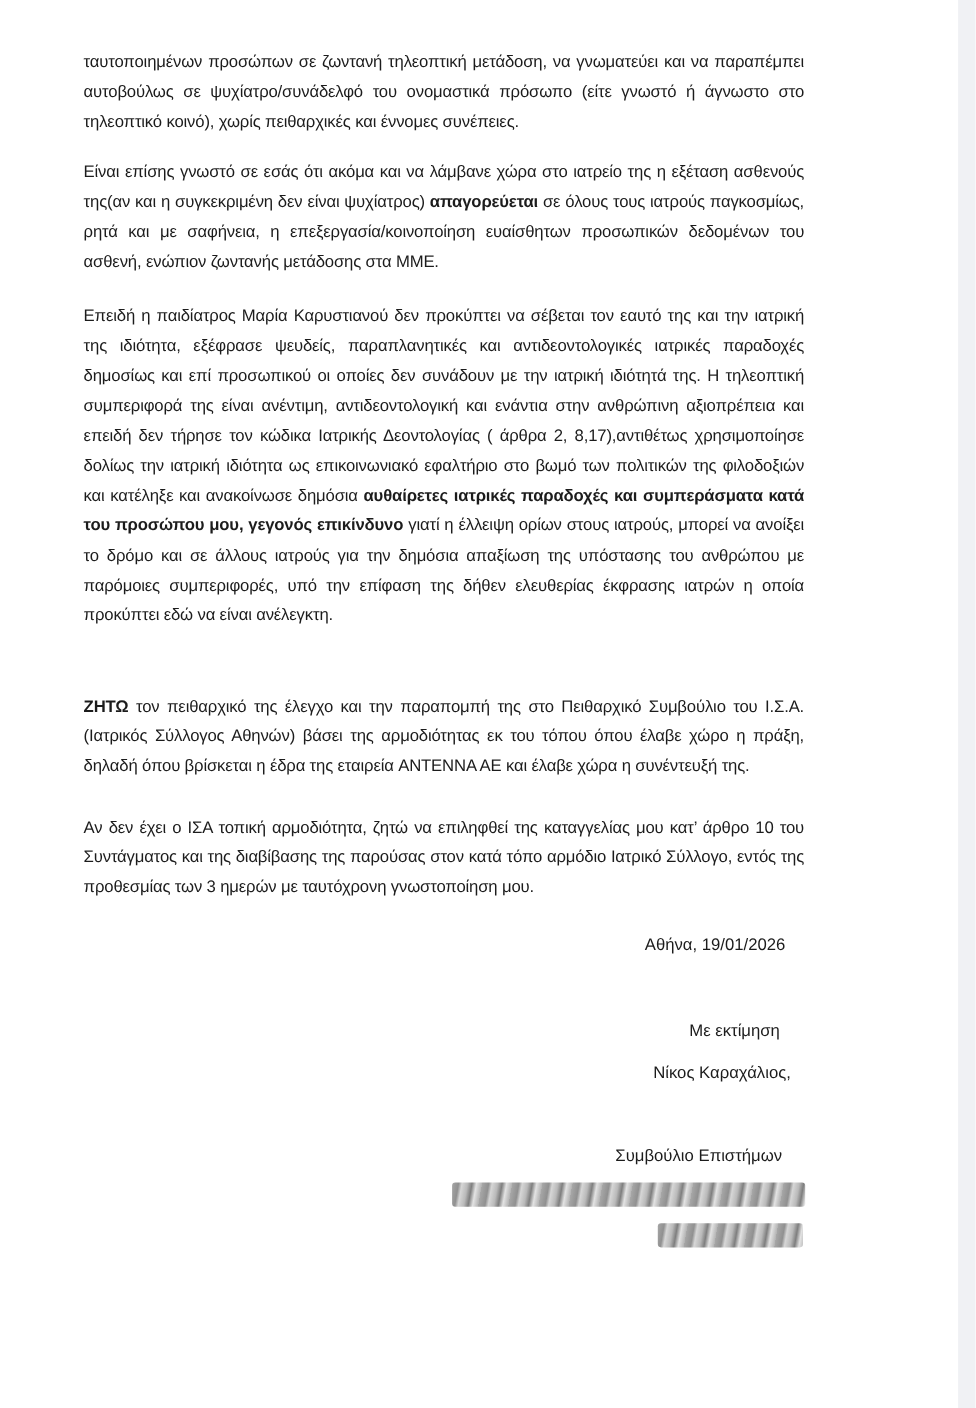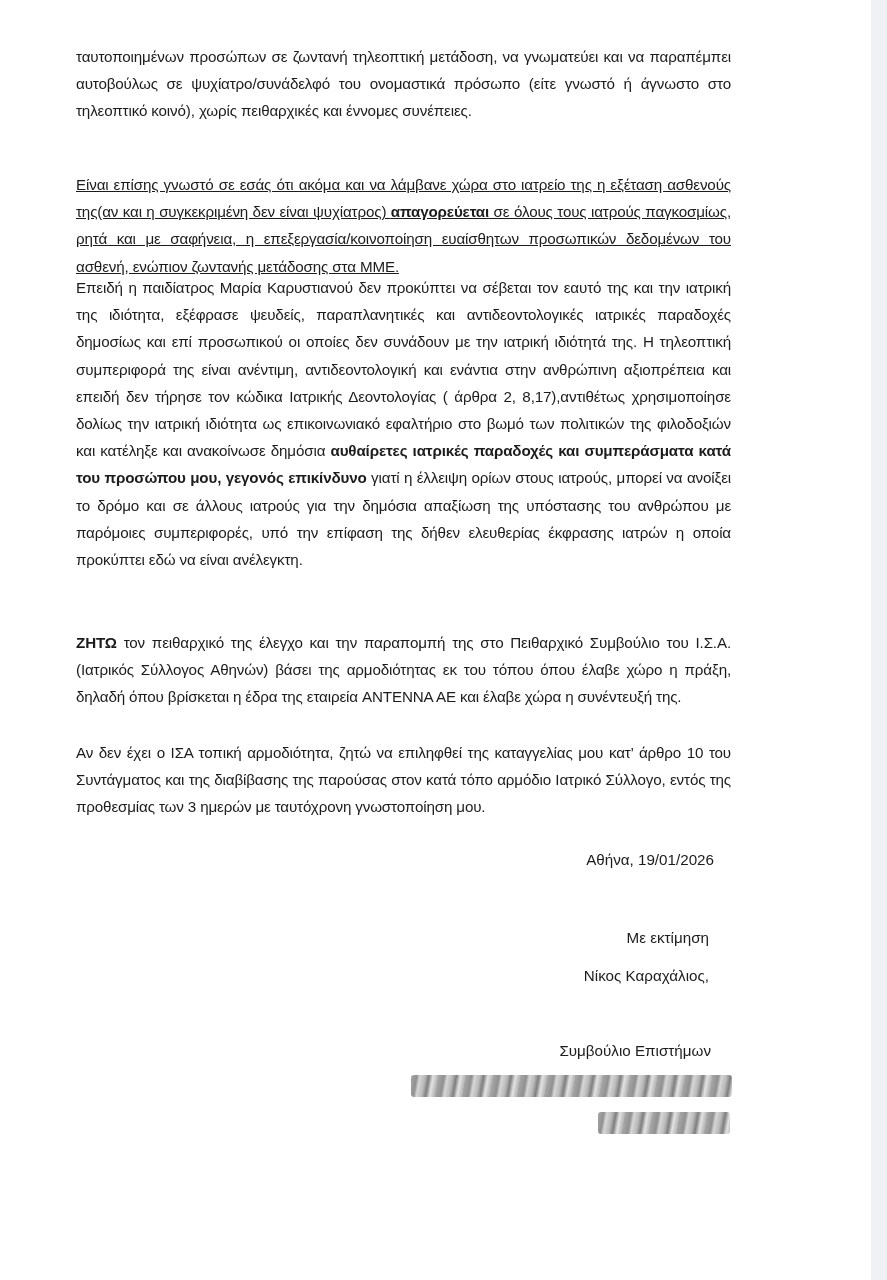--- a/index.html
+++ b/index.html
@@ -41,36 +41,36 @@
       letter-spacing: -0.15px;
     }
     .text-block p {
       margin: 0;
       text-align: justify;
     }
     .text-block b {
       font-weight: bold;
     }
     #p1 { top: 43px; }
-    #p2 { top: 171px; text-decoration: underline; }
+    #p2 { top: 143px; }
     #p3 { top: 274px; }
     #p4 { top: 629px; }
     #p5 { top: 739px; }
 
     .right-line {
       position: absolute;
       right: 157px;
       font-size: 15.2px;
       line-height: 20px;
       white-space: nowrap;
       text-align: center;
     }
     #date-line { top: 850px; right: 157px; }
     #closing-line { top: 928px; right: 162px; }
-    #name-line { top: 966px; right: 162px; margin-left: 43px; }
+    #name-line { top: 966px; right: 152px; margin-left: 43px; }
     #title-line { top: 1003px; right: 162px; }
     #profession-line { top: 1041px; right: 160px; }
 
     .redacted {
       position: absolute;
       height: 22px;
       border-radius: 3px;
       background:
         repeating-linear-gradient(100deg,
           #8a8a8a 0px, #6c6c6c 6px, #c9c9c9 9px, #a3a3a3 14px,

